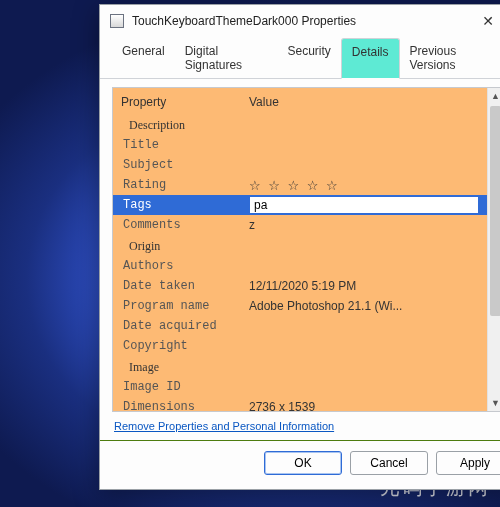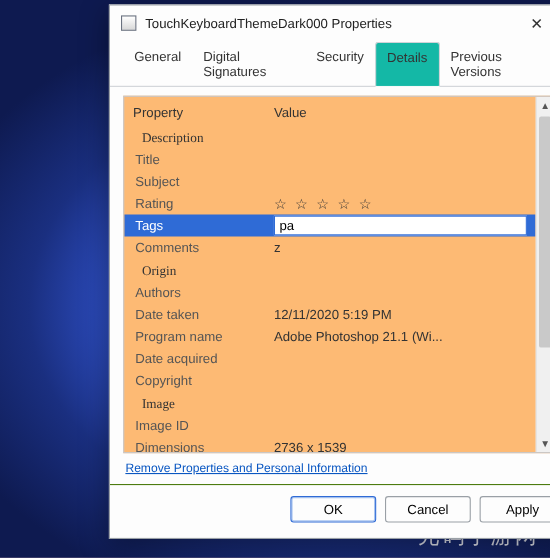--- a/index.html
+++ b/index.html
@@ -19,38 +19,38 @@
     display: flex; flex-direction: column; margin-left: 39px;
   }
 
   .titlebar { height: 32px; display: flex; align-items: center; padding: 0 10px; }
   .sys-icon { width: 14px; height: 14px; border: 1px solid #6b7280; margin-right: 8px; background: linear-gradient(#fff,#d8d8d8); }
   .title-text { flex: 1; font-size: 12px; color: #222; }
   .close-x { width: 36px; text-align: center; font-size: 14px; color: #333; cursor: pointer; }
 
   .tabs { display: flex; gap: 0; padding: 0 12px; font-size: 12px; color: #333; border-bottom: 1px solid #d0d3d8; }
   .tab { padding: 6px 10px 7px; cursor: pointer; position: relative; top: 1px; }
-  .tab.active { border: 1px solid #d0d3d8; border-bottom: 1px solid #fdfdfd; background: #14b8a6; border-radius: 3px 3px 0 0; }
+  .tab.active { border: 1px solid #d0d3d8; border-bottom: 1px solid #fdfdfd; background: #5eead4; border-radius: 3px 3px 0 0; }
 
   .body-area { flex: 1; padding: 8px 12px 0 12px; display: flex; flex-direction: column; min-height: 0; }
 
   .listbox { flex: 1; border: 1px solid #c6c9ce; background: #fdba74; overflow: hidden; position: relative; display: flex; }
   .list-inner { flex: 1; overflow: hidden; padding: 4px 0 0 0; }
   .scrollbar { width: 16px; background: #f0f0f0; border-left: 1px solid #e2e2e2; position: relative; }
   .sb-btn { height: 16px; display: flex; align-items: center; justify-content: center; font-size: 9px; color: #555; }
   .sb-thumb { position: absolute; left: 2px; right: 2px; top: 18px; height: 210px; background: #c9c9c9; border-radius: 2px; }
 
   .hdr-row { display: flex; font-size: 12px; color: #333; padding: 3px 8px 5px; }
   .col-p { width: 128px; }
   .col-v { flex: 1; }
 
   .group { font-size: 12px; color: #333; padding: 4px 8px 2px 16px; font-family: Liberation Serif, serif; }
 
   .row { display: flex; align-items: center; font-size: 12px; color: #555; padding: 2px 8px 2px 10px; height: 20px; }
-  .row .p { width: 126px; color: #555; }
+  .row .p { width: 126px; color: #555; font-family: Liberation Mono, monospace; }
   .row .v { flex: 1; color: #333; }
   .row.sel { background: #2f6bd6; color: #fff; }
   .row.sel .p { color: #fff; }
   .tags-input { flex: 1; background: #fff; color: #000; border: 1px solid #2f6bd6; height: 18px; font-size: 12px; padding: 0 4px; }
 
   .stars { color: #c8c8c8; letter-spacing: 2px; font-size: 13px; }
 
   .link-row { padding: 8px 2px 4px; font-size: 11px; }
   .link-row a { color: #0a57c2; text-decoration: underline; cursor: pointer; }
 

